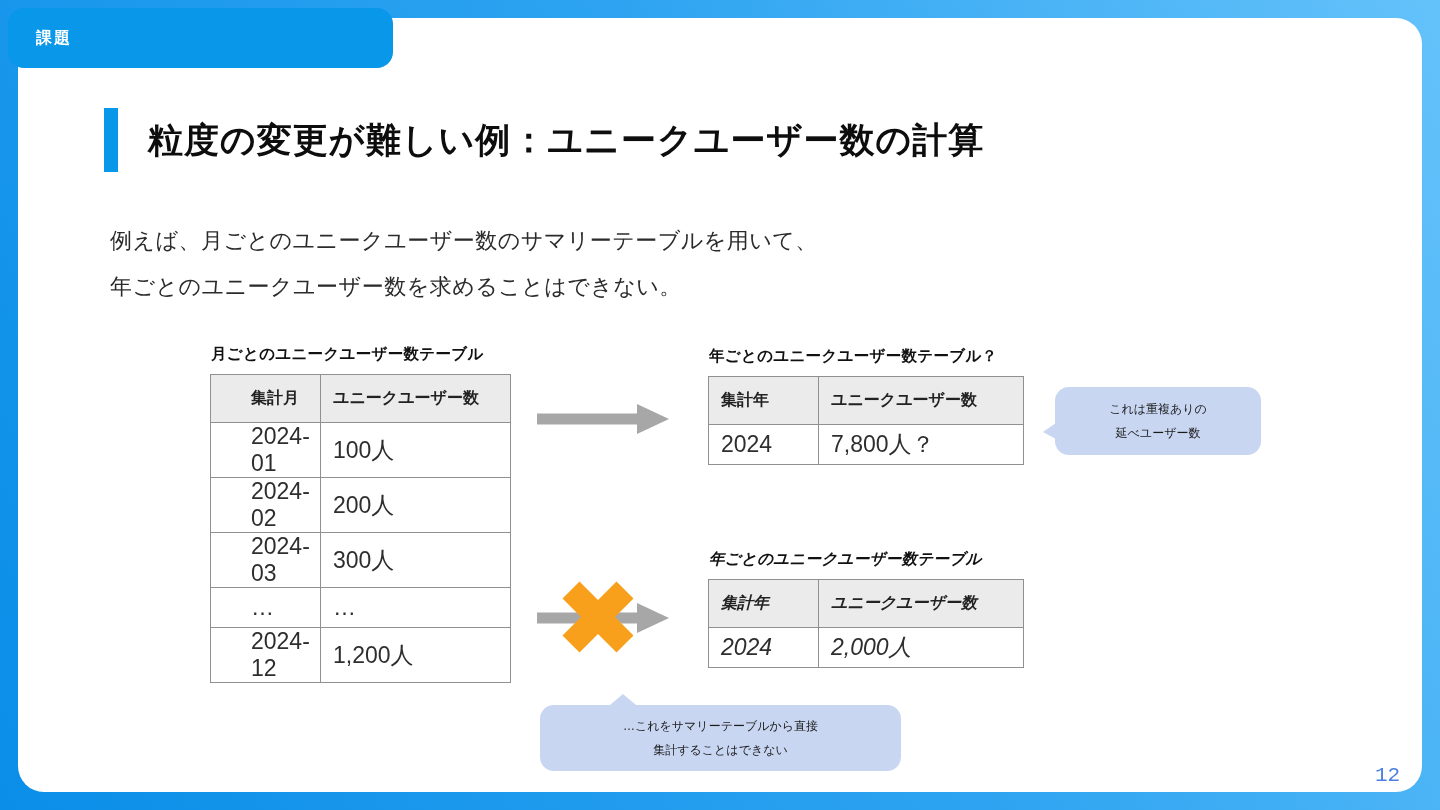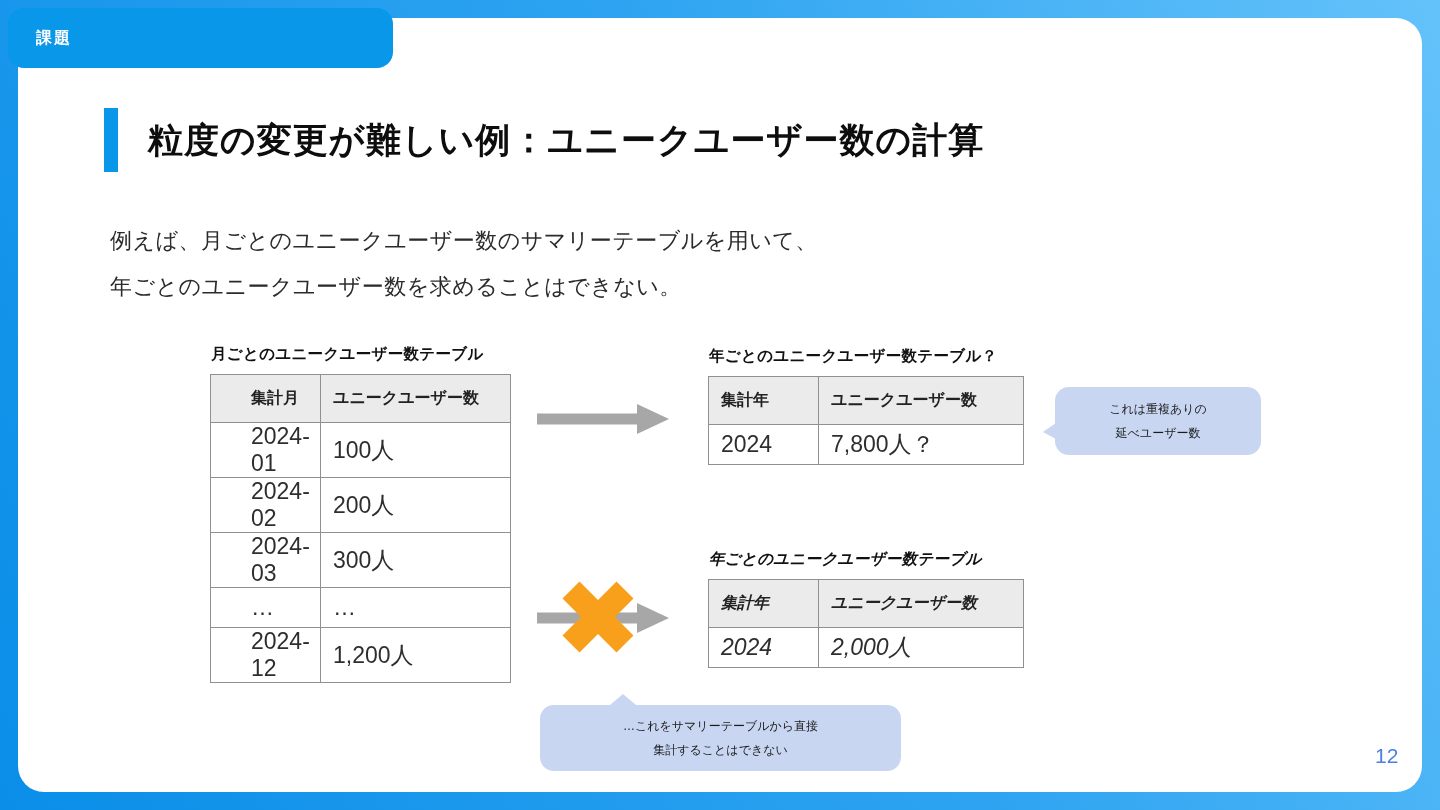--- a/index.html
+++ b/index.html
@@ -51,21 +51,21 @@
   .bubble .tail-left{
     position:absolute;left:-12px;width:0;height:0;
     border-top:9px solid transparent;border-bottom:7px solid transparent;
     border-right:13px solid var(--bubble-fill);
   }
   .bubble .tail-top{
     position:absolute;top:-11px;width:0;height:0;
     border-left:13px solid transparent;border-right:13px solid transparent;
     border-bottom:11px solid var(--bubble-fill);
   }
-  .page-number{position:absolute;left:1375px;top:744px;font-size:21px;color:var(--page-number-color);}
+  .page-number{position:absolute;left:1375px;top:764px;font-size:21px;color:var(--page-number-color);font-family:Liberation Mono, monospace;}
 </style>
 </head>
 <body>
 
 <div class="slide">
 
   <div class="panel"></div>
 
   <div class="tab">
     <span>課題</span>

